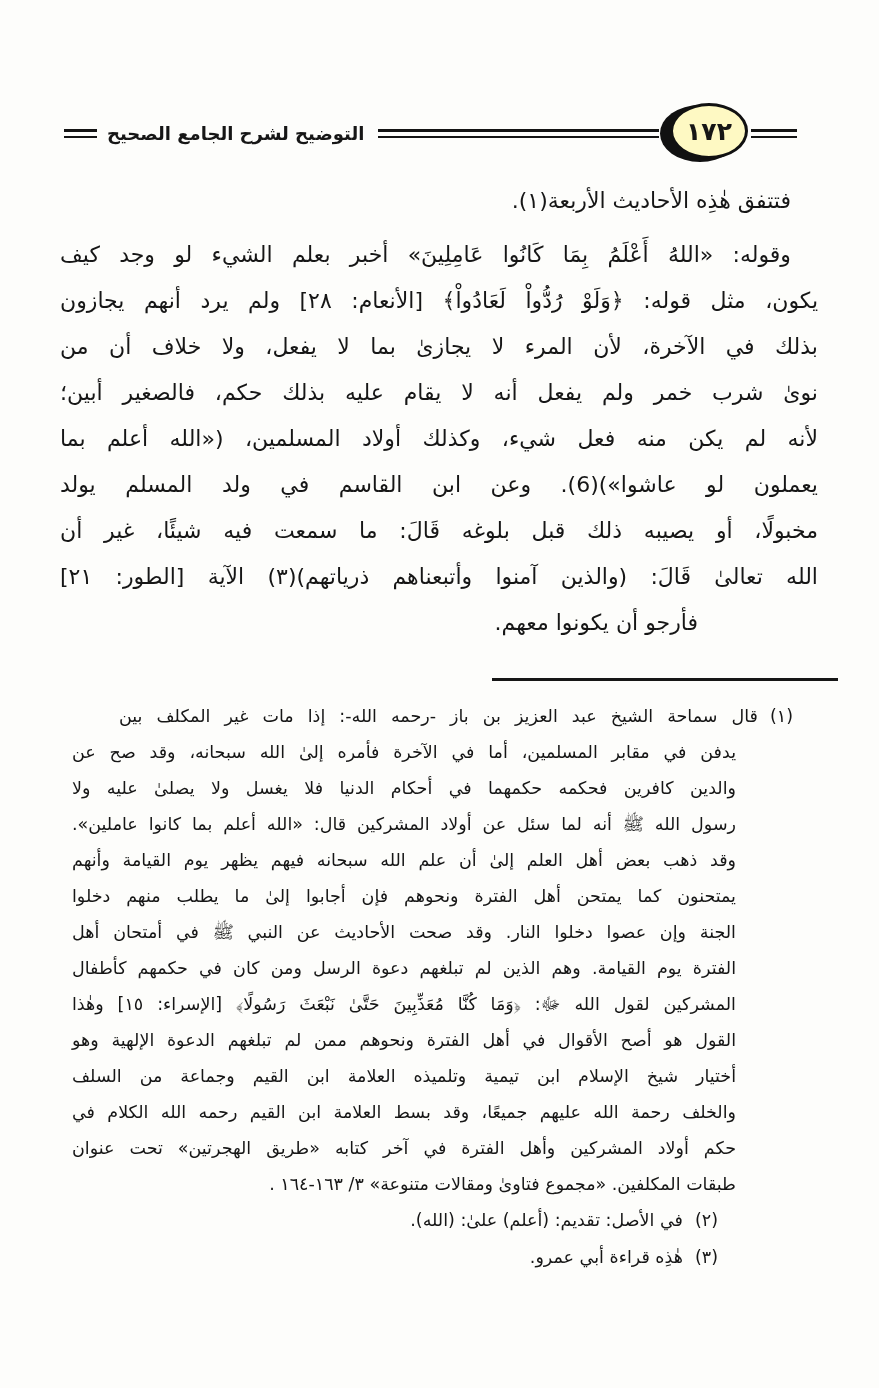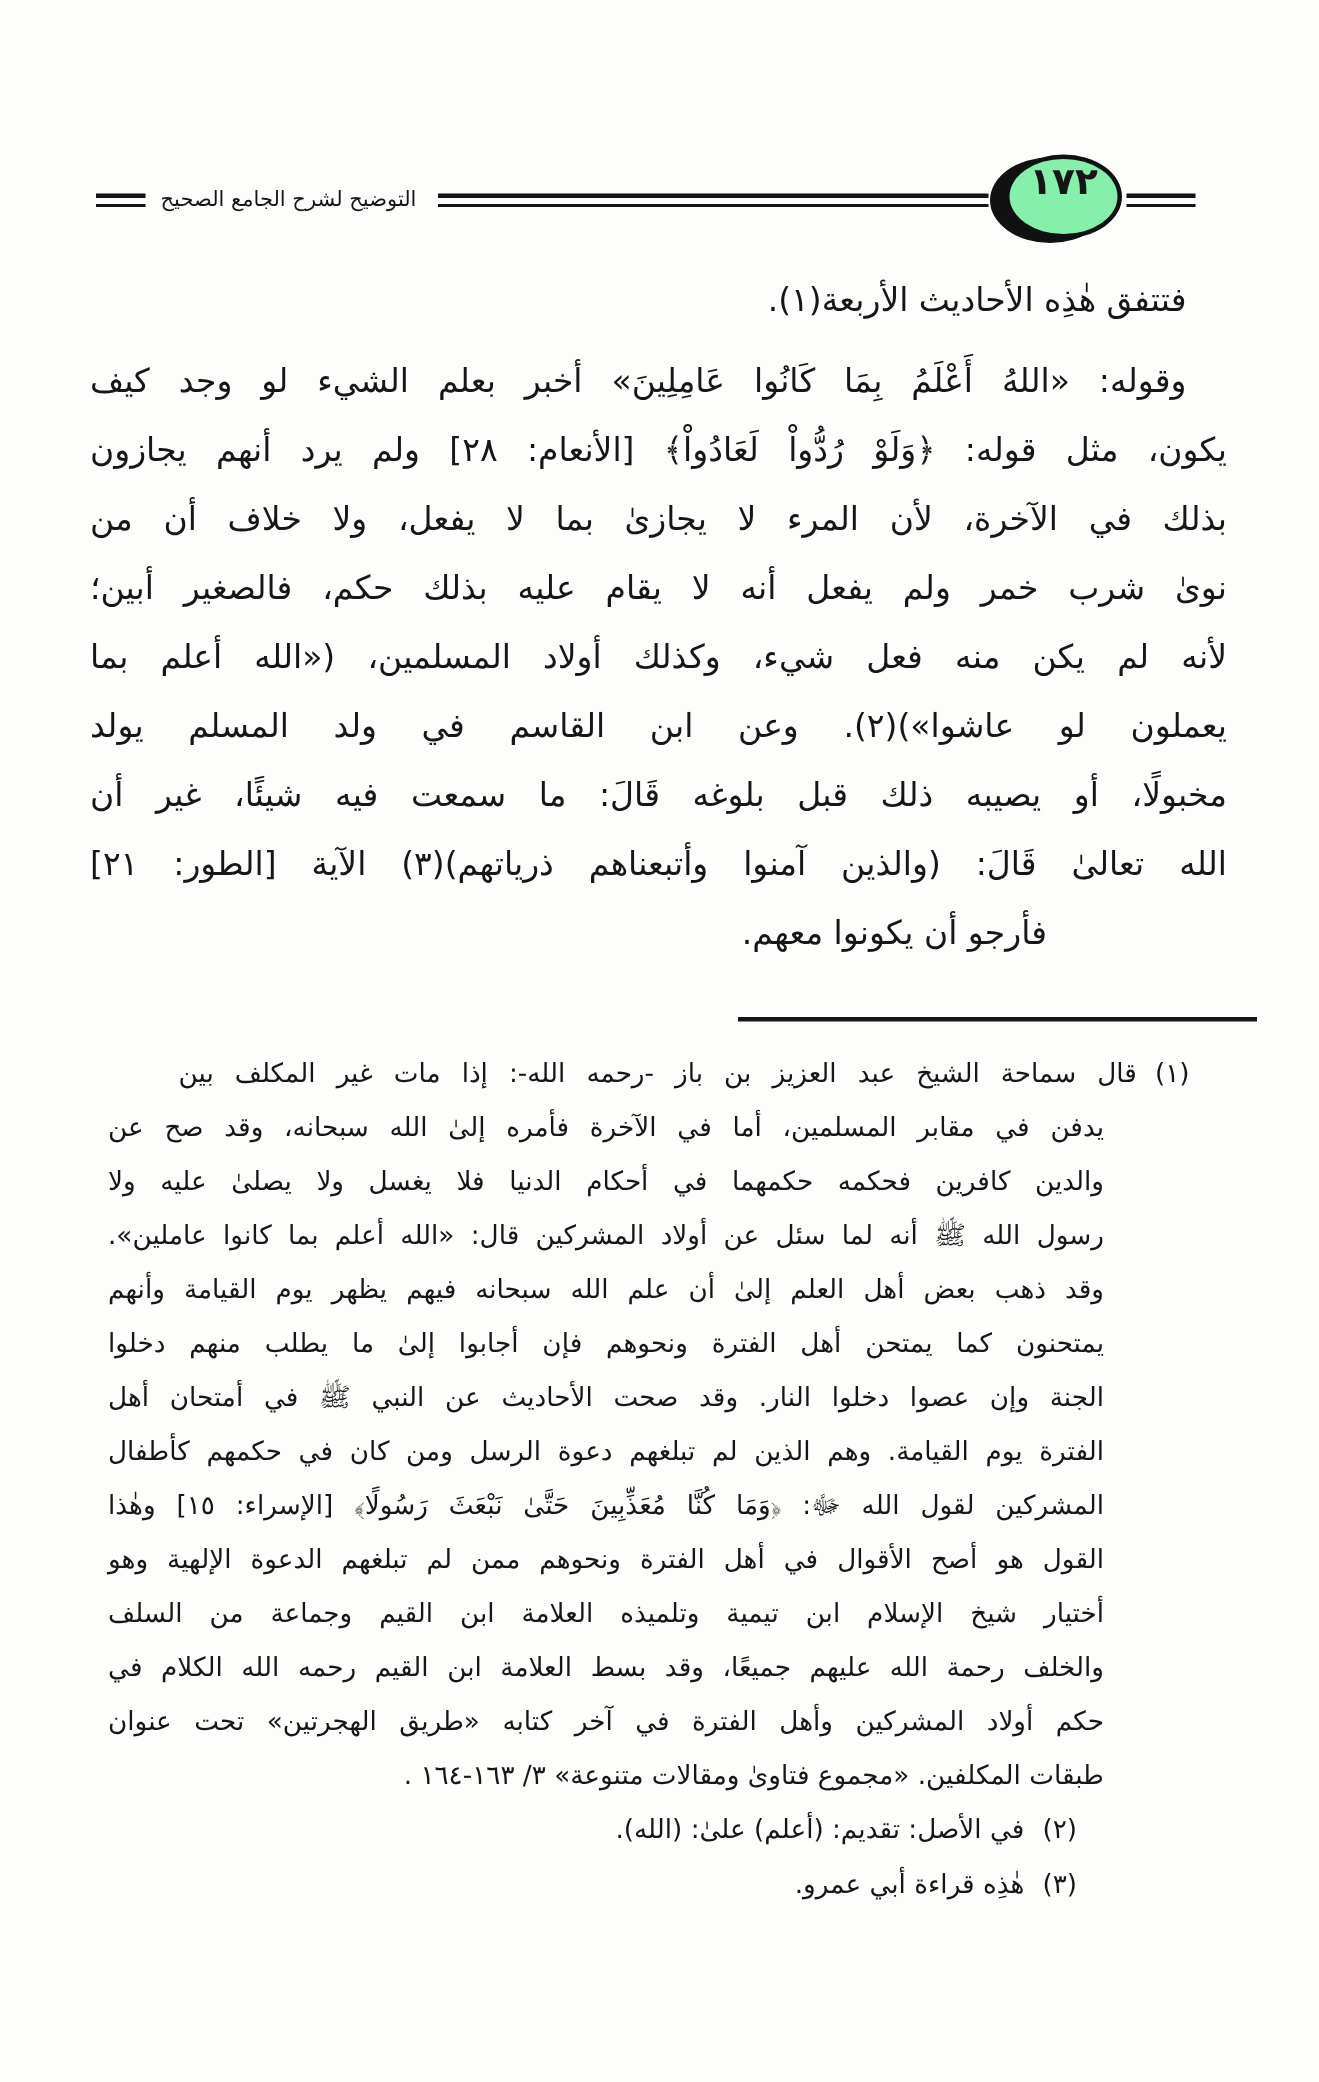--- a/index.html
+++ b/index.html
@@ -30,26 +30,26 @@
   .badge{position:relative;width:84px;height:60px;flex:0 0 auto;}
   .badge-shadow{
     position:absolute;top:2px;left:-7px;
     width:80px;height:57px;border-radius:50%;
     background:#111;
   }
   .badge-face{
     position:absolute;top:0;left:3px;
     box-sizing:border-box;
     width:78px;height:56px;border-radius:50%;
-    background:#86efac;border:3px solid #111;
-    display:flex;justify-content:center;
+    background:#fef9c3;border:3px solid #111;
+    display:flex;align-items:center;justify-content:center;
   }
   .badge-face span{font-size:25px;font-weight:bold;letter-spacing:2px;}
   .title{
-    font-size:14px;font-weight:normal;
+    font-size:18px;font-weight:bold;
     margin:0 6px 0 10px;white-space:nowrap;
   }
   
   .main{
     margin-top:14px;
     padding:0 61px 0 60px;
     font-size:22px;
   }
   .m-line{
     line-height:46px;
@@ -102,21 +102,21 @@
     <div class="dline cap-left"></div>
   </div>
 
   <div class="main">
     <div class="m-line m-first m-solo">فتتفق هٰذِه الأحاديث الأربعة(١).</div>
     <div class="m-line m-first m-para"><span>وقوله: </span><span class="bold">«اللهُ أَعْلَمُ بِمَا كَانُوا عَامِلِينَ»</span><span> أخبر بعلم الشيء لو وجد كيف</span></div>
     <div class="m-line"><span>يكون، مثل قوله: </span><span class="bold">﴿وَلَوْ رُدُّواْ لَعَادُواْ﴾</span><span> [الأنعام: ٢٨] ولم يرد أنهم يجازون</span></div>
     <div class="m-line">بذلك في الآخرة، لأن المرء لا يجازىٰ بما لا يفعل، ولا خلاف أن من</div>
     <div class="m-line">نوىٰ شرب خمر ولم يفعل أنه لا يقام عليه بذلك حكم، فالصغير أبين؛</div>
     <div class="m-line">لأنه لم يكن منه فعل شيء، وكذلك أولاد المسلمين، («الله أعلم بما</div>
-    <div class="m-line">يعملون لو عاشوا»)(٢). وعن ابن القاسم في ولد المسلم يولد</div>
+    <div class="m-line">يعملون لو عاشوا»)(6). وعن ابن القاسم في ولد المسلم يولد</div>
     <div class="m-line">مخبولًا، أو يصيبه ذلك قبل بلوغه قَالَ: ما سمعت فيه شيئًا، غير أن</div>
     <div class="m-line">الله تعالىٰ قَالَ: (والذين آمنوا وأتبعناهم ذرياتهم)(٣) الآية [الطور: ٢١]</div>
     <div class="m-line m-end">فأرجو أن يكونوا معهم.</div>
   </div>
 
   <div class="fn-sep"></div>
 
   <div class="footnotes">
     <div class="fn-block">
       <div class="fn-line fn-hang"><span class="fn-marker">(١)</span><span>قال سماحة الشيخ عبد العزيز بن باز -رحمه الله-: إذا مات غير المكلف بين</span></div>

